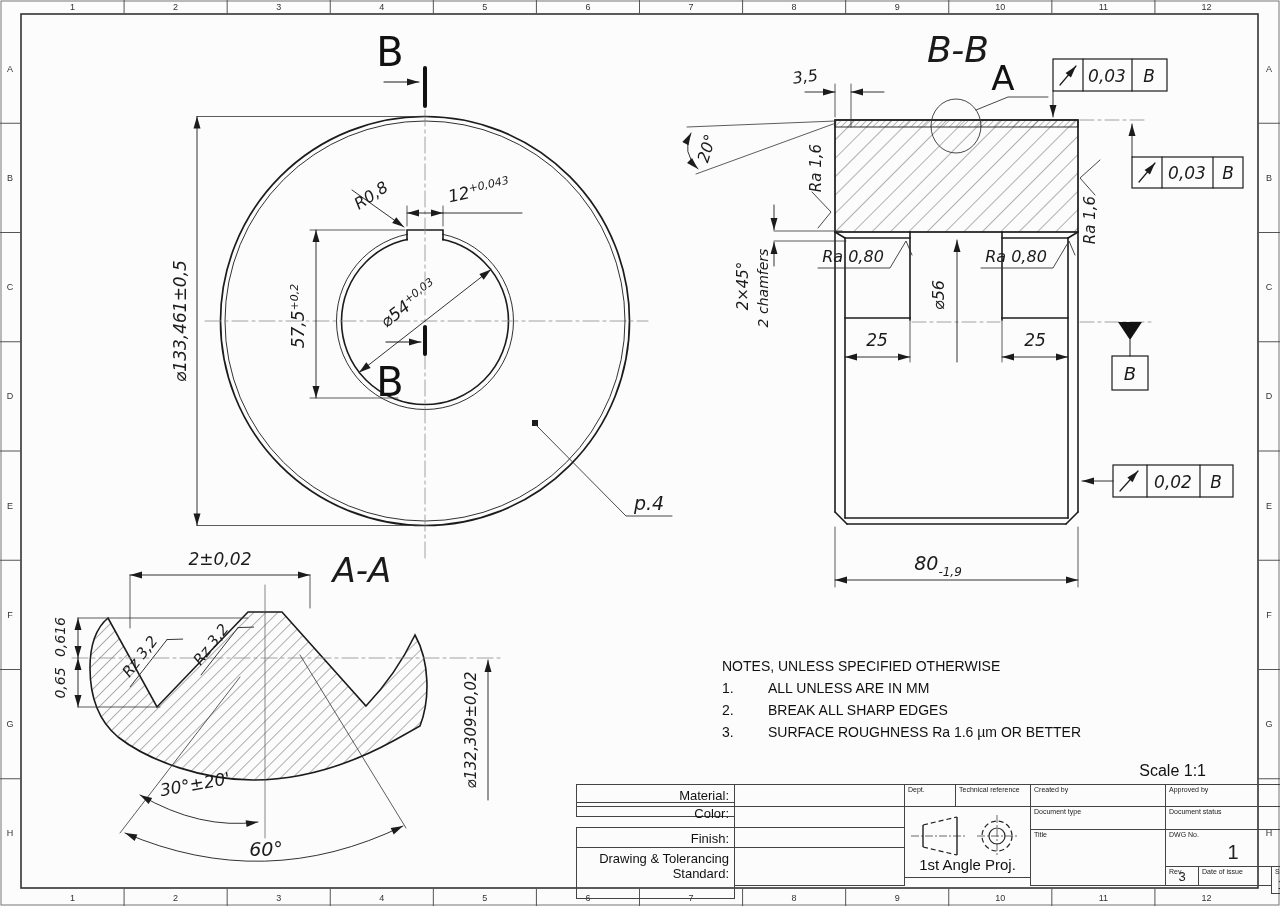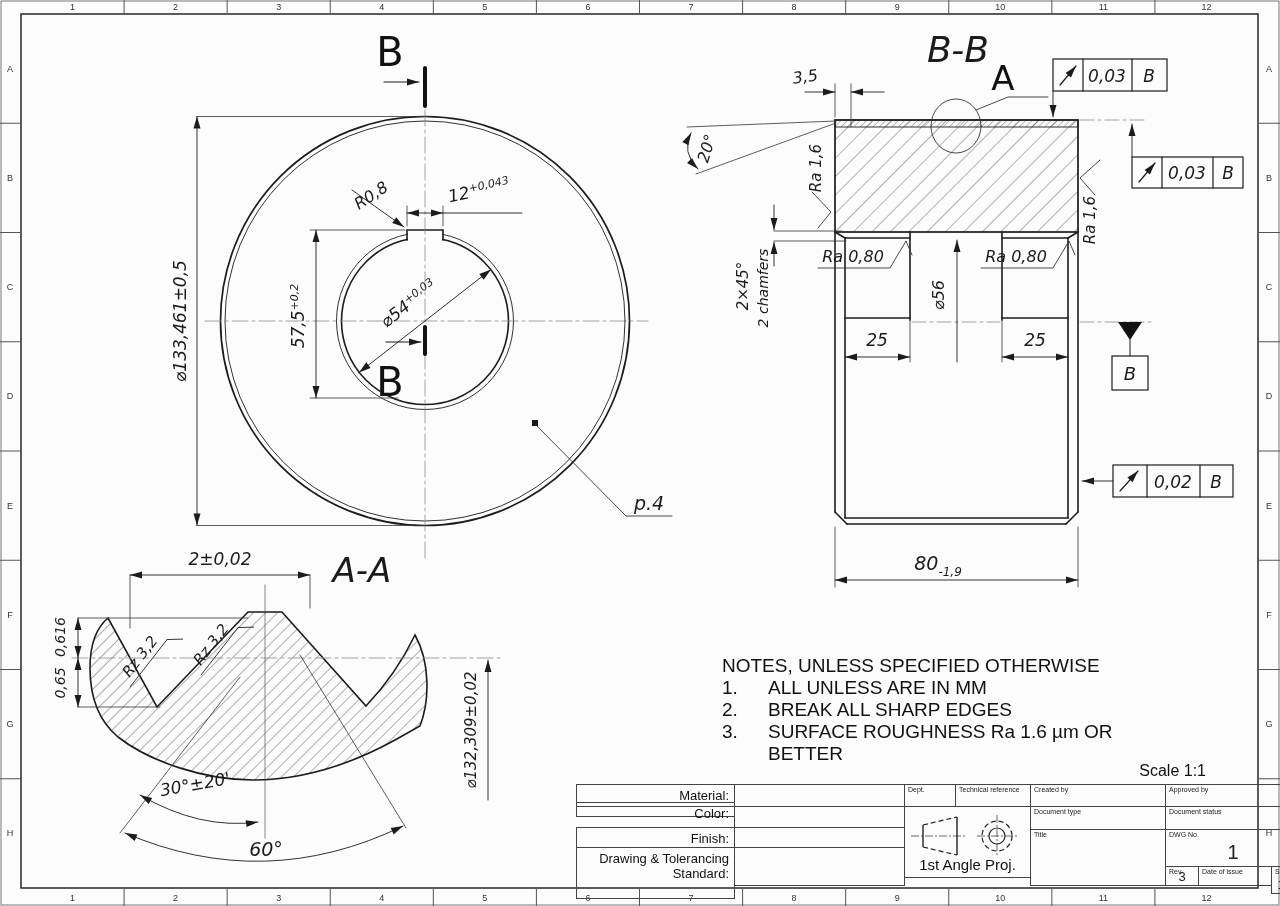--- a/index.html
+++ b/index.html
@@ -2,21 +2,21 @@
 <html><head>
 <meta charset="utf-8">
 <style>
   html,body{margin:0;padding:0;background:#e8e8e8;}
   #sheet{position:relative;width:1280px;height:906px;background:#fcfcfc;overflow:hidden;
          font-family:"Liberation Sans", sans-serif;}
   svg text{user-select:none;}
   .dim{font-family:"DejaVu Sans", sans-serif;font-style:italic;fill:#1b1b1b;}
   .marker{font-family:"DejaVu Sans", sans-serif;fill:#111;}
   .gridlbl{font-family:"Liberation Sans", sans-serif;font-size:9px;fill:#333;}
-  .notes{position:absolute;left:722px;top:655px;width:440px;color:#111;font-size:19px;line-height:22px;}
+  .notes{position:absolute;left:722px;top:655px;width:440px;color:#111;font-size:14px;line-height:22px;}
   .notes .note-row{display:flex;}
   .notes .note-num{width:46px;flex:0 0 46px;}
   .scale{position:absolute;right:74px;top:762px;font-size:16px;color:#111;margin-left:44px;}
   
   .tb{position:absolute;left:533px;top:784px;width:725px;height:102px;color:#111;margin-left:43px;}
   .tb .cell{position:absolute;border:1px solid #444;box-sizing:border-box;background:transparent;}
   .tb .lbl{font-size:13px;text-align:right;padding:3px 5px 0 0;}
   .tb .tag{font-size:7px;padding:1px 0 0 3px;text-align:left;color:#222;}
   .tb .big{display:flex;align-items:center;justify-content:center;font-size:20px;}
   .tb .midtxt{position:absolute;left:0;right:0;bottom:4px;text-align:center;font-size:15px;}

